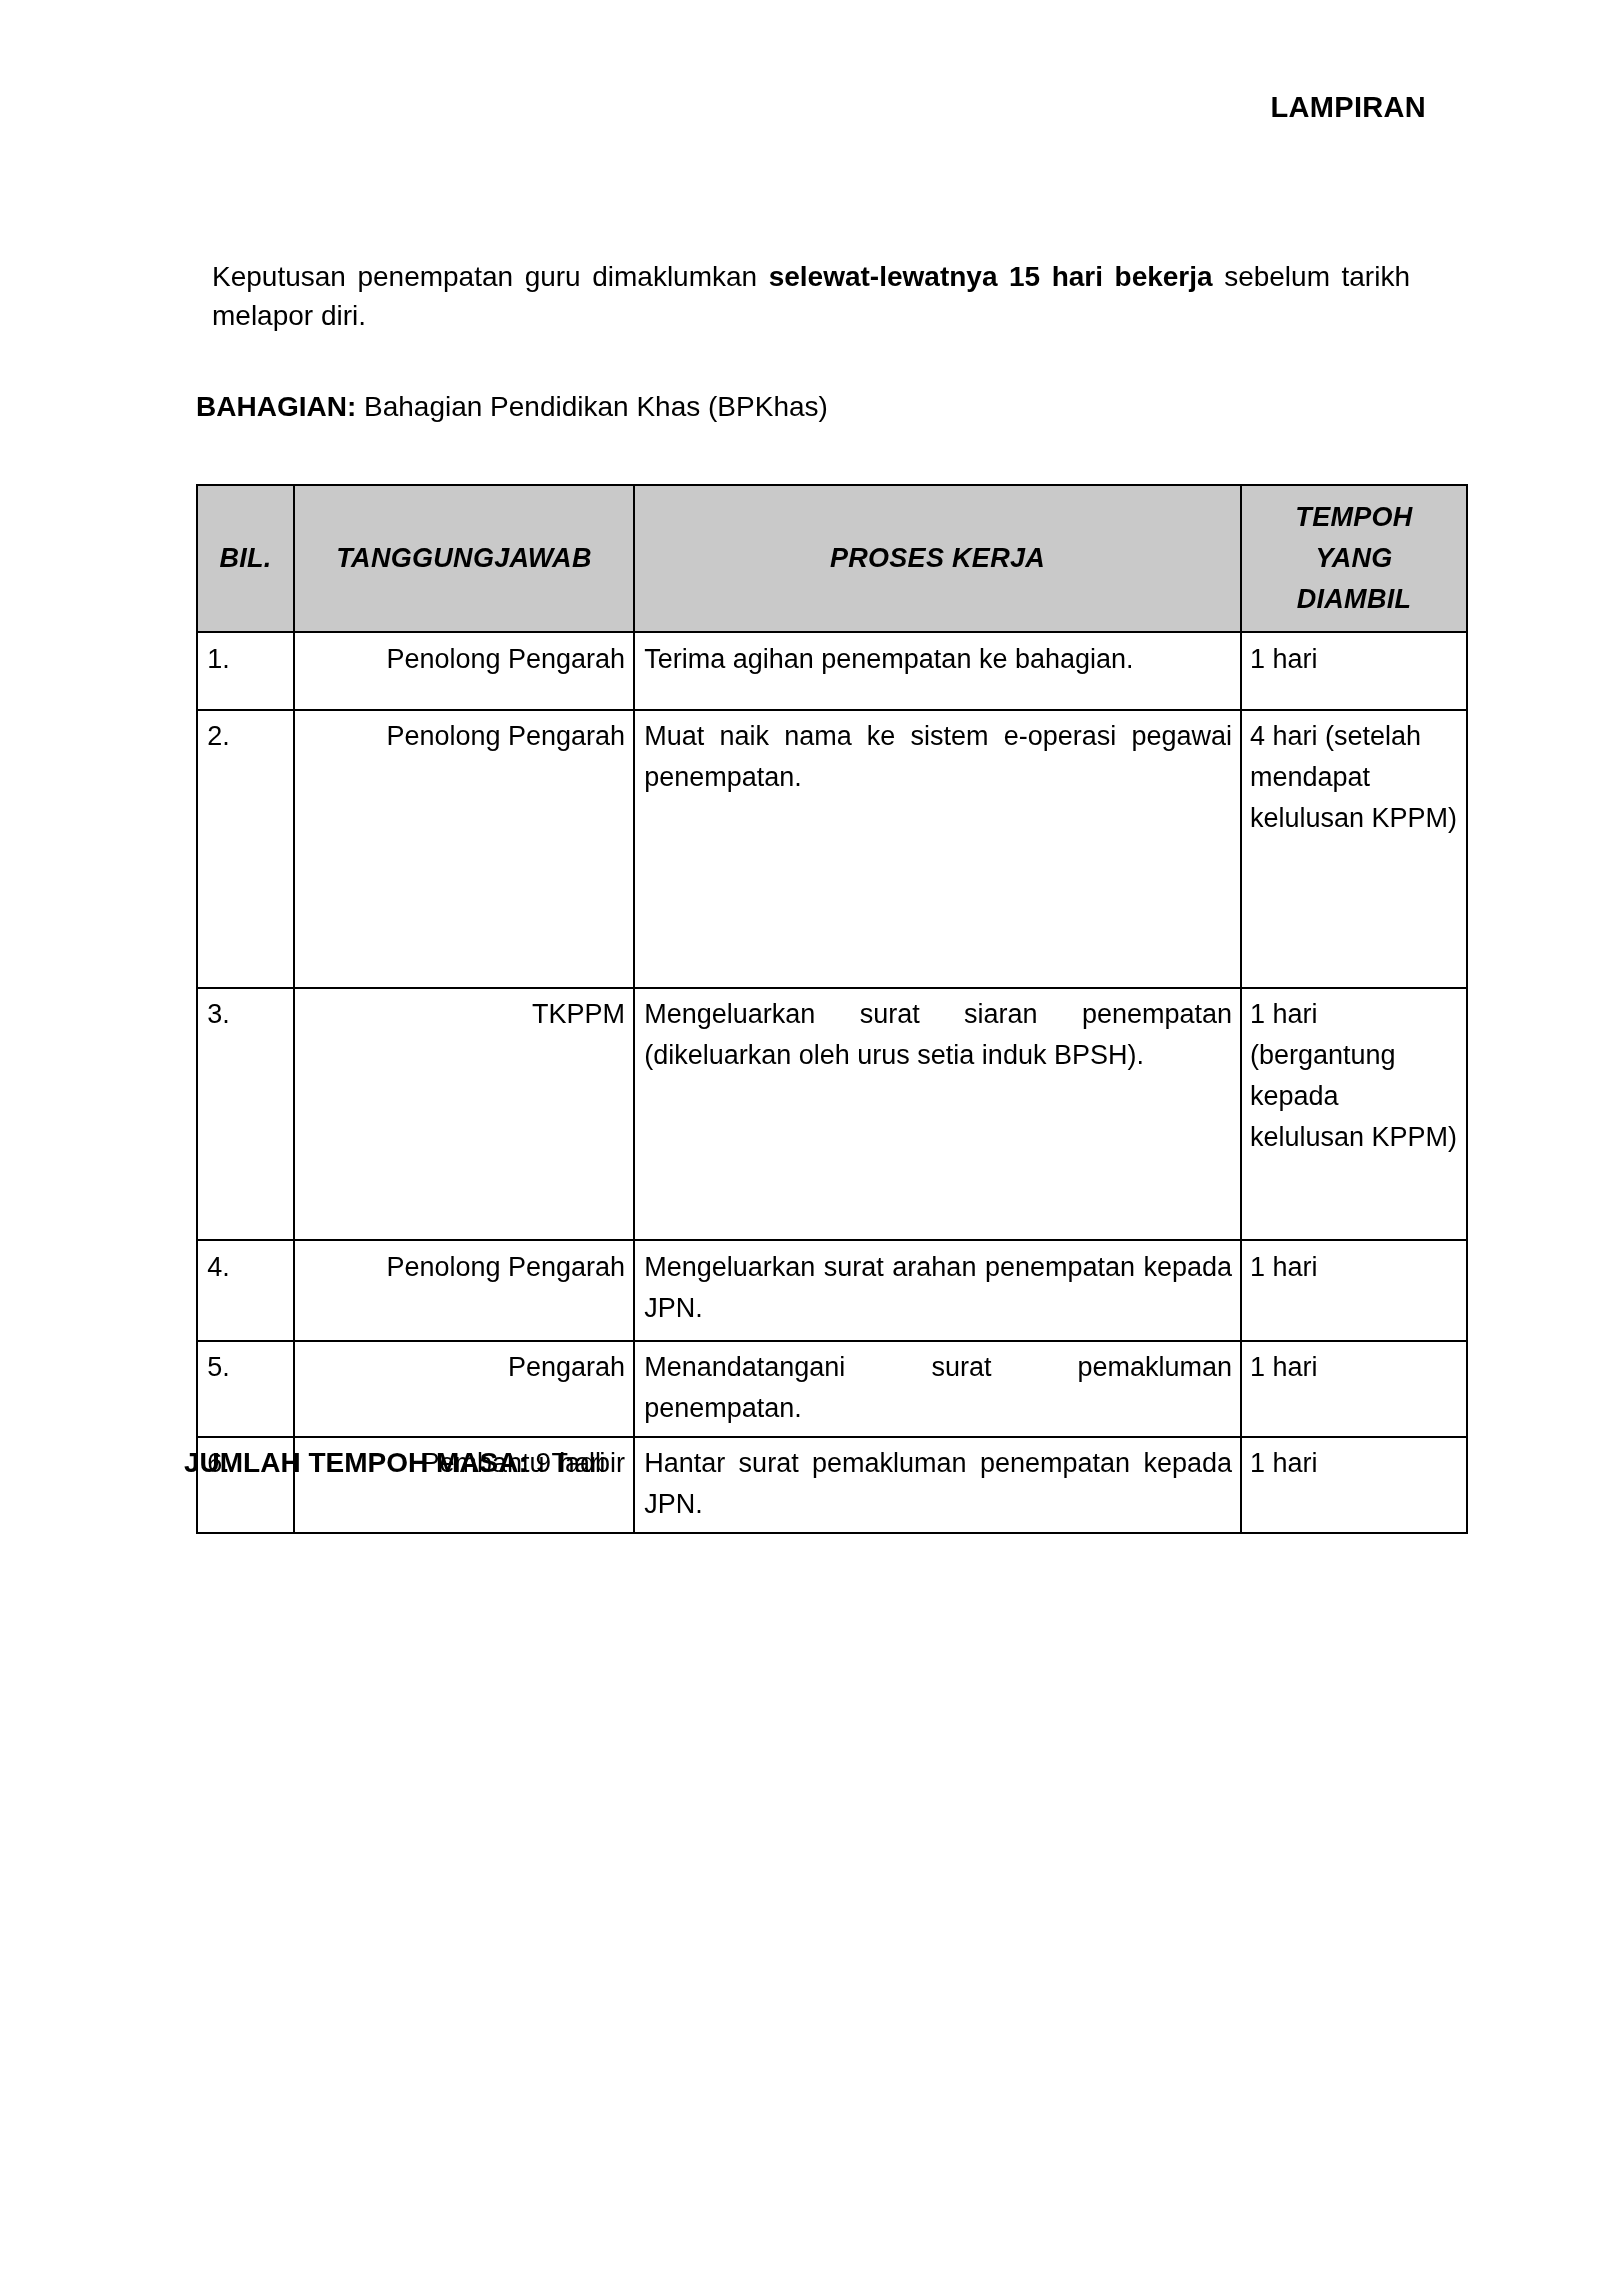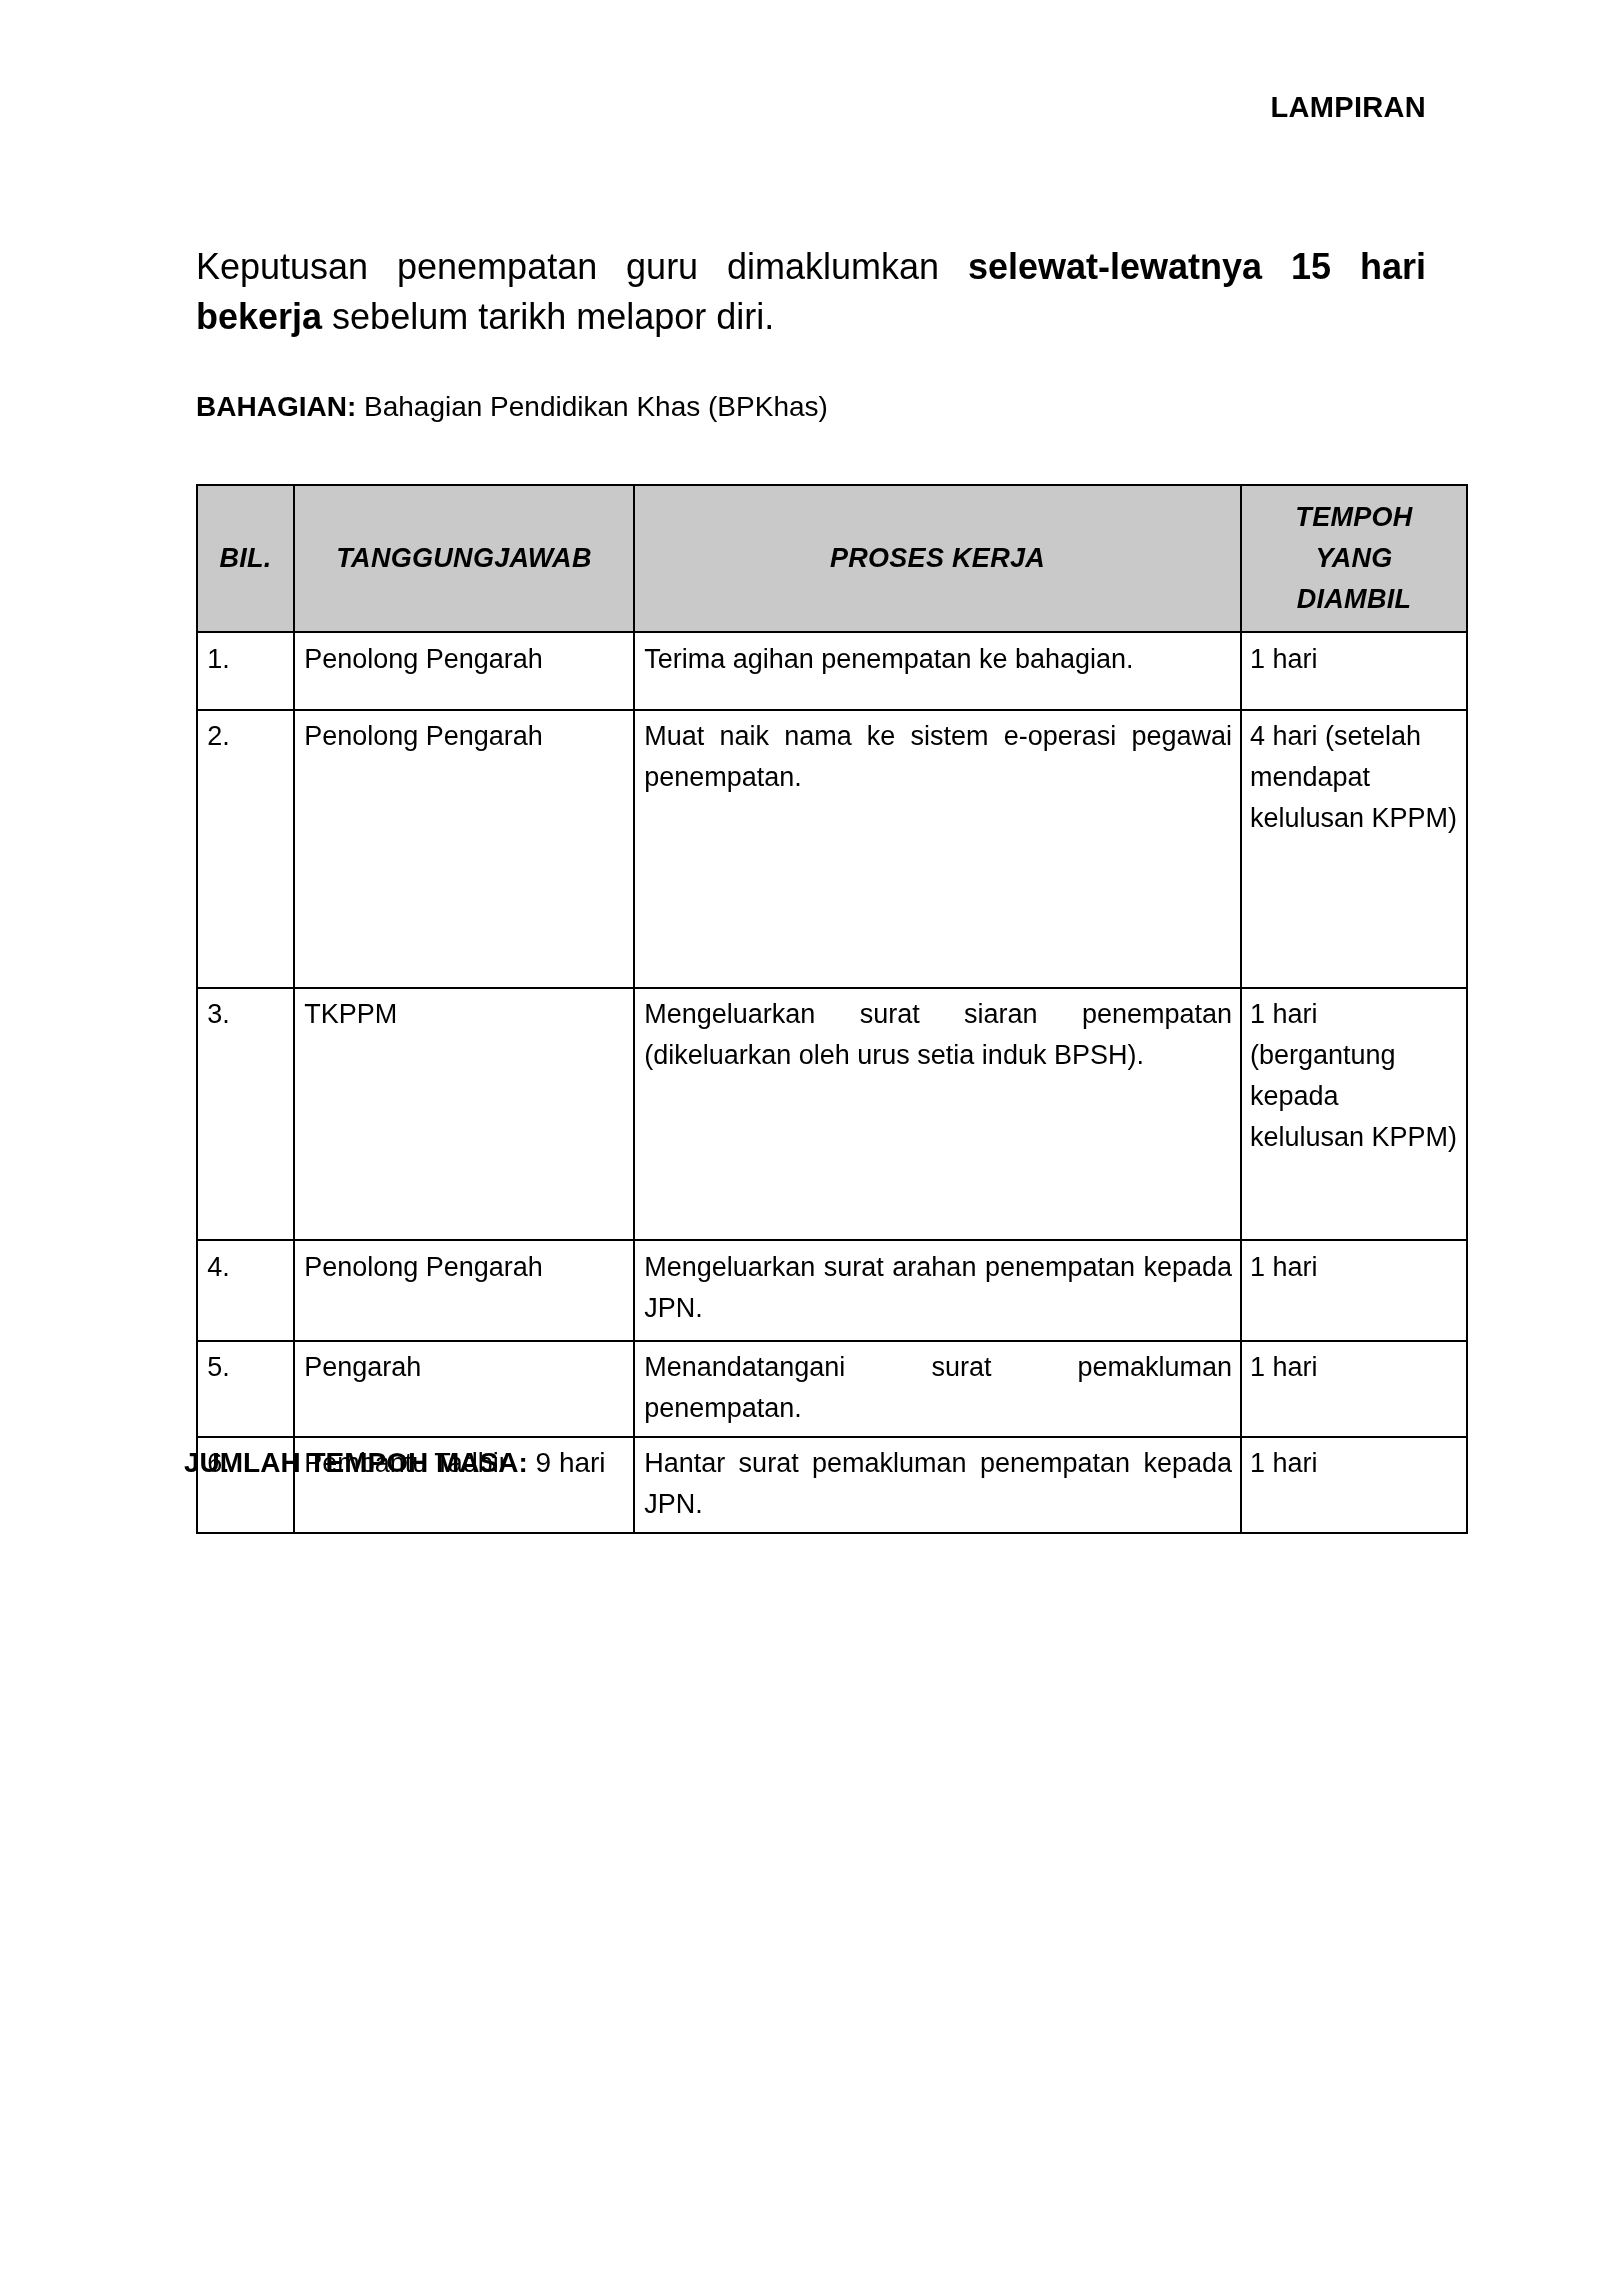--- a/index.html
+++ b/index.html
@@ -44,26 +44,26 @@
     width: 1230px;
   }
   .charter-title {
     font-size: 29px;
     font-weight: bold;
     line-height: 1.32;
     letter-spacing: 0.2px;
     margin: 0 0 5.2px 0;
   }
   .charter-body {
-    font-size: 36px;
+    font-size: 28px;
     font-weight: normal;
     line-height: 1.38;
     text-align: justify;
     text-justify: inter-word;
-    margin: 0;
+    margin: 16px;
   }
   .charter-body b {
     font-weight: bold;
   }
 
   .bahagian {
     position: absolute;
     left: 196px;
     top: 389px;
     width: 1230px;
@@ -103,21 +103,21 @@
     height: 93px;
     box-sizing: border-box;
     font-style: italic;
   }
   .col-bil    { width: 97px; }
   .col-tgjwb  { width: 340px; }
   .col-proses { width: 607px; }
   .col-tempoh { width: 226px; }
 
   td.cell-bil { text-align: left; white-space: nowrap; }
-  td.cell-tgjwb { text-align: left; }
+  td.cell-tgjwb { text-align: right; }
   td.cell-proses { text-align: justify; text-justify: inter-word; }
   td.cell-tempoh { text-align: left; padding-left: 8px; }
 
   
   tr.r1 td { height: 64px; }
   tr.r2 td { height: 264px; }
   tr.r3 td { height: 239px; }
   tr.r4 td { height: 87px; }
   tr.r5 td { height: 77px; }
   tr.r6 td { height: 80px; }

